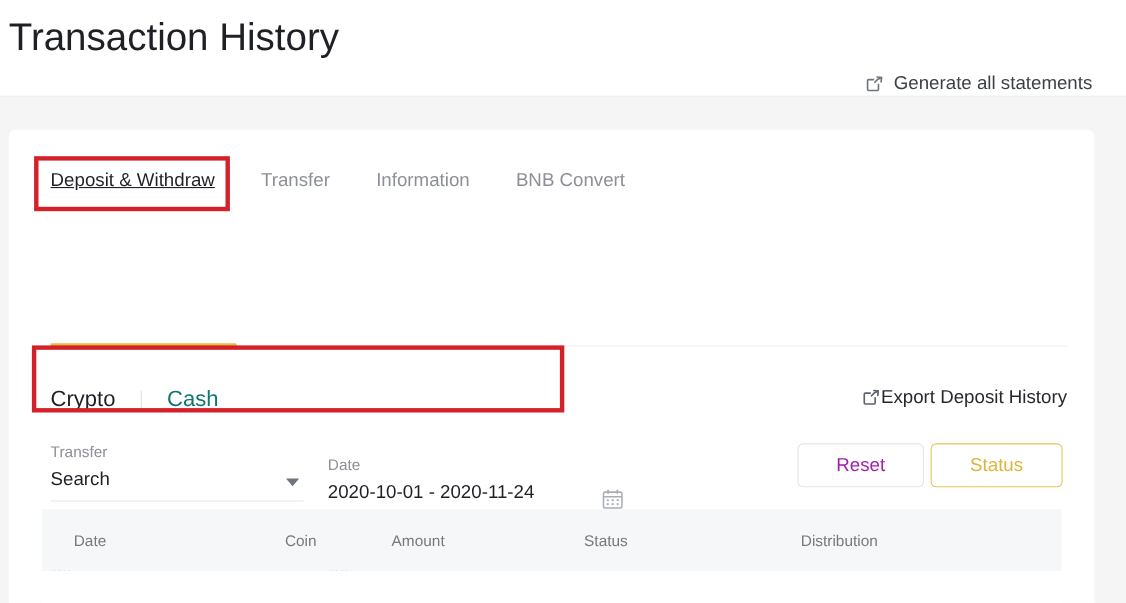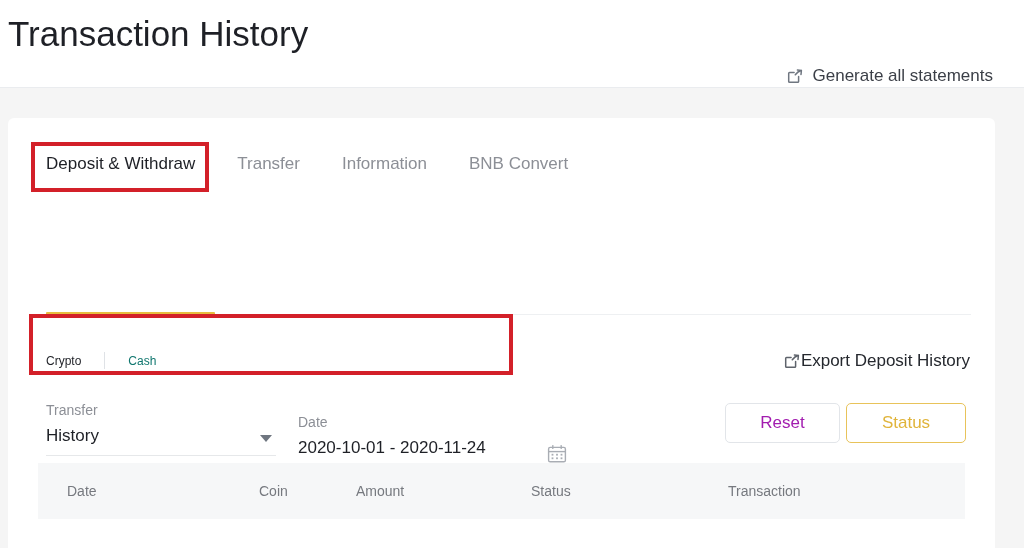--- a/index.html
+++ b/index.html
@@ -92,20 +92,21 @@
     font-size: 17px;
     color: #8c8f96;
     padding: 0 0 14px 0;
     margin-right: 42px;
     cursor: pointer;
     white-space: nowrap;
   }
   .tab.active {
     color: #1e2026;
     font-weight: 400;
+    text-decoration: underline;
   }
   .tab-rule {
     position: absolute;
     left: 38px;
     top: 196px;
     width: 925px;
     height: 1px;
     background: #eef0f2;
   }
   .tab-underline {
@@ -120,21 +121,21 @@
 
   
   .subtabs {
     position: absolute;
     left: 38px;
     top: 234px;
     display: flex;
     align-items: center;
   }
   .subtab {
-    font-size: 12px;
+    font-size: 20px;
     color: #1e2026;
     cursor: pointer;
     white-space: nowrap;
   }
   .subtab.inactive {
     color: #0f766e;
   }
   .subtab-divider {
     width: 1px;
     height: 17px;
@@ -318,21 +319,21 @@
           <path d="M9.3 7.8C10.6 6 12.4 4.3 15.3 3.6" stroke="#5e636b" stroke-width="1.5" stroke-linecap="round"></path>
           <path d="M11.4 3.0L15.4 3.5L15.0 7.5" stroke="#5e636b" stroke-width="1.5" stroke-linecap="round" stroke-linejoin="round"></path>
         </svg>
       </span>
       <span class="label">Export Deposit History</span>
     </div>
 
     <div class="field" id="field-transfer">
       <div class="field-label">Transfer</div>
       <div class="field-control">
-        <span class="field-value">History</span>
+        <span class="field-value">Search</span>
         <span class="caret"></span>
       </div>
     </div>
 
     <div class="field" id="field-date">
       <div class="field-label">Date</div>
       <div class="field-control">
         <span class="field-value">2020-10-01 - 2020-11-24</span>
       </div>
     </div>
@@ -370,21 +371,21 @@
 
     <div class="btn btn-reset">Reset</div>
     <div class="btn btn-search">Status</div>
 
     <div class="table">
       <div class="table-head">
         <div class="th th-date">Date</div>
         <div class="th th-coin">Coin</div>
         <div class="th th-amount">Amount</div>
         <div class="th th-status">Status</div>
-        <div class="th th-information">Transaction</div>
+        <div class="th th-information">Distribution</div>
       </div>
       <div class="table-body"></div>
     </div>
 
   </div>
 
   <div class="annot" id="annot-tab"></div>
   <div class="annot" id="annot-filter"></div>
 
 </div>

